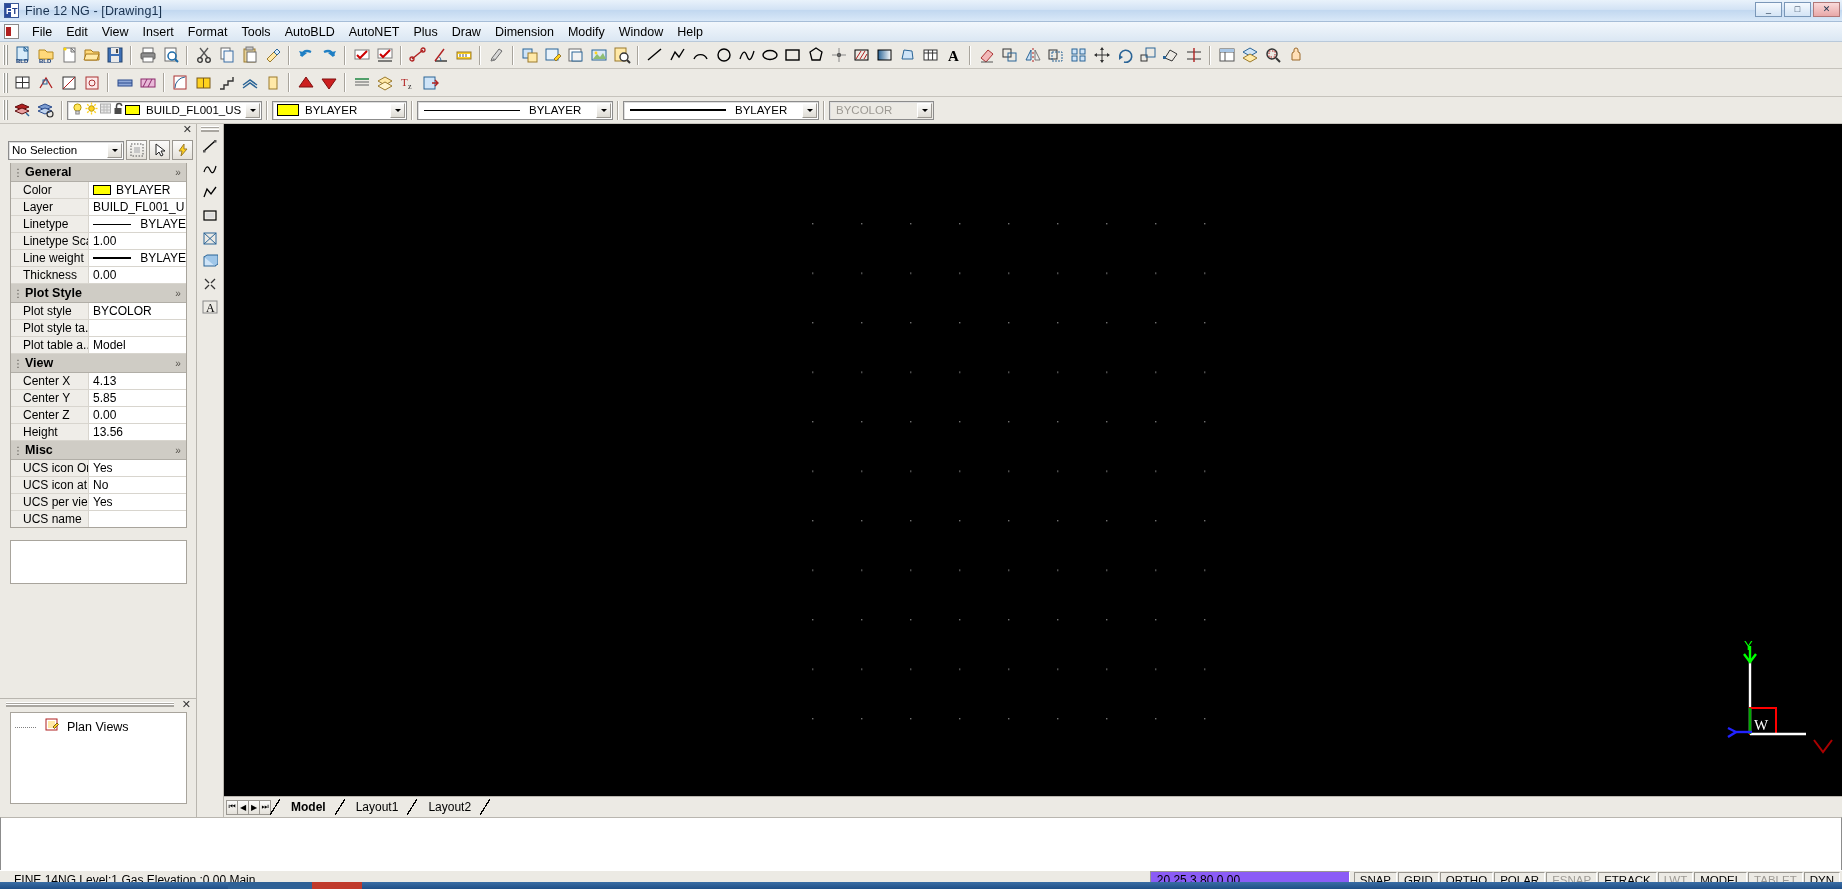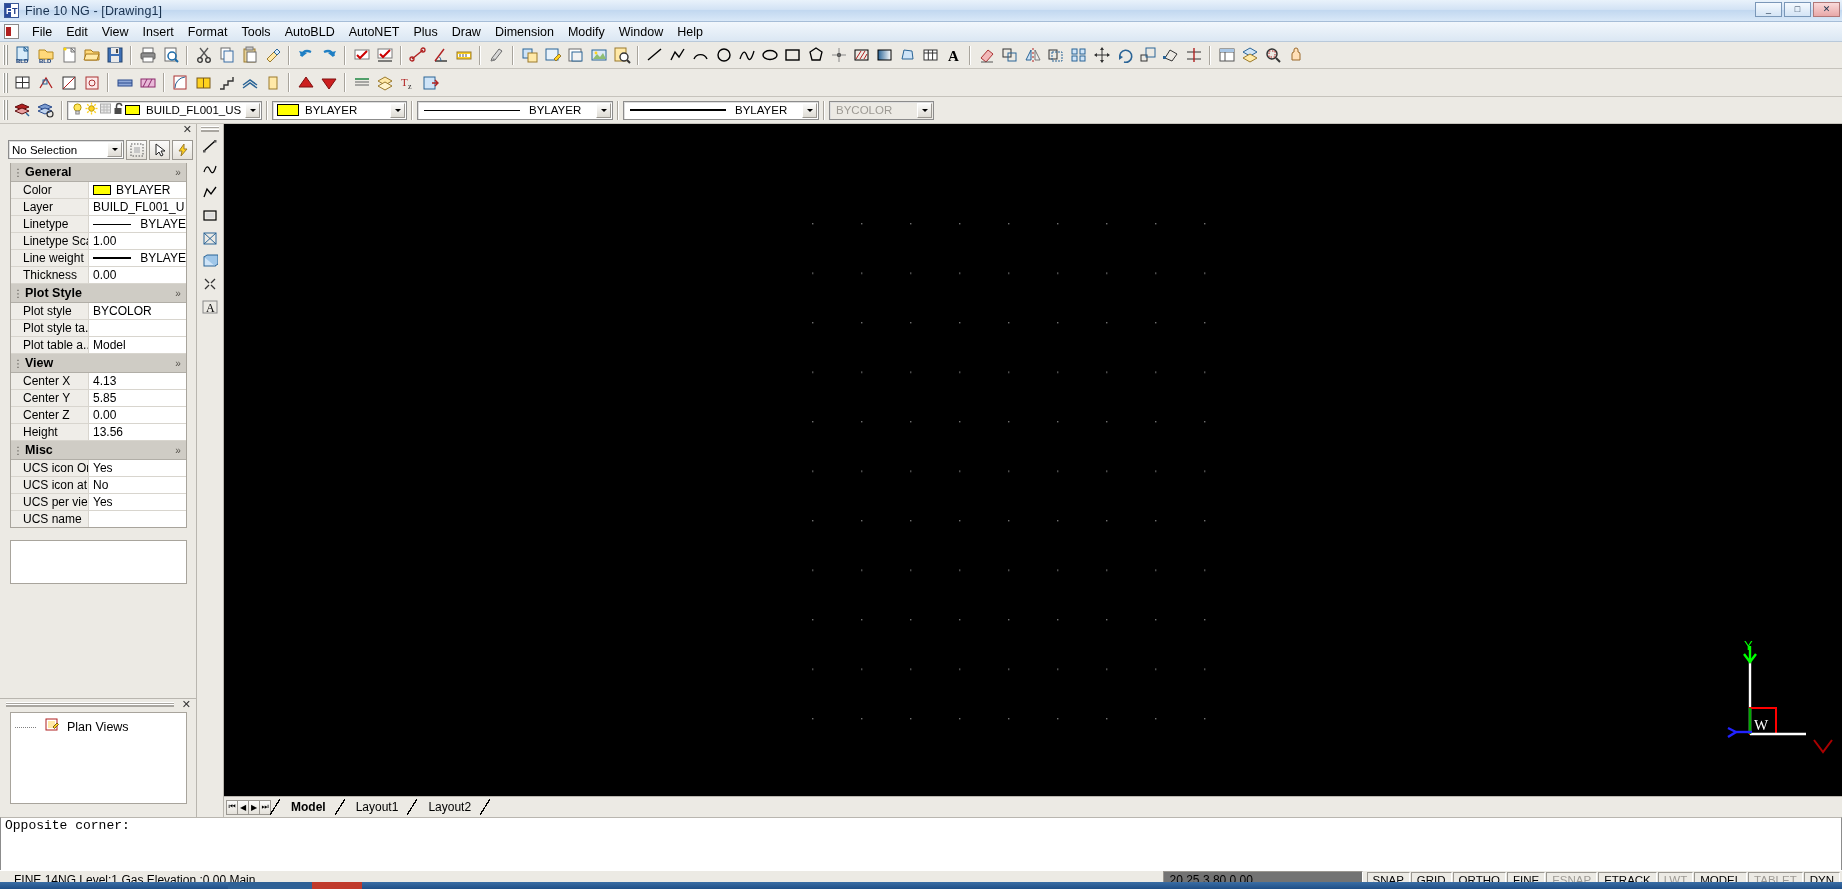--- a/index.html
+++ b/index.html
@@ -105,21 +105,21 @@
 
   
   .props{
     width:196px;flex:0 0 196px;background:#eceae4;
     border-right:1px solid #b9b6af;display:flex;flex-direction:column;position:relative;
   }
   .propsTitleRow{height:14px;position:relative;background:#eceae4;}
   .propsTitleRow .x{
     position:absolute;right:4px;top:0px;font-size:11px;color:#333;line-height:11px;cursor:pointer;
   }
-  .propsTop{display:flex;align-items:flex-start;gap:2px;padding:2px 3px 3px 8px;}
+  .propsTop{display:flex;align-items:center;gap:2px;padding:2px 3px 3px 8px;}
   .propsTop .combo{flex:1 1 auto;height:19px;}
   .smbtn{
     width:21px;height:20px;flex:0 0 21px;border:1px solid #9a9791;
     background:linear-gradient(to bottom,#fbfbfa,#e4e1da);
     box-sizing:border-box;display:flex;align-items:center;justify-content:center;
   }
   .ptable{margin:0 9px 0 10px;border:1px solid #a8a49c;border-top:none;background:#fff;}
   .grouphdr{
     display:flex;align-items:center;background:#cfccc5;height:18px;
     border-bottom:1px solid #b1aea7;
@@ -212,21 +212,21 @@
 
   
   .statusbar{
     flex:0 0 18px;height:18px;background:#eceae4;border-top:1px solid #fff;
     display:flex;align-items:center;font-size:12px;
   }
   .stleft{padding-left:3px;white-space:nowrap;margin-left:11px;}
   .stgap{flex:1 1 auto;}
   .coords{
     border:1px solid #9a9791;border-right-color:#fff;border-bottom-color:#fff;
-    background:#737373;padding:1px 6px;margin-right:4px;min-width:186px;font-size:12px;
+    background:#8b5cf6;padding:1px 6px;margin-right:4px;min-width:186px;font-size:12px;
   }
   .stbtn{
     border:1px solid #9a9791;border-right-color:#fff;border-bottom-color:#fff;
     padding:1px 5px;margin-right:1px;font-size:11.5px;white-space:nowrap;
   }
   .stbtn.off{color:#9d9a94;}
 
   
   .taskbar{
     position:absolute;left:0;bottom:0;width:1842px;height:7px;
@@ -241,21 +241,21 @@
 
   <div class="titlebar">
     <div class="appicon">
       <svg width="13" height="13" viewBox="0 0 13 13">
           <rect x="0" y="0" width="13" height="13" fill="#ffffff"></rect>
           <rect x="0" y="0" width="6" height="13" fill="#2b4b9b"></rect>
           <text x="1" y="10" font-size="9" fill="#ffffff" font-family="Liberation Sans">F</text>
           <text x="7" y="10" font-size="9" fill="#1f3c88" font-family="Liberation Sans">T</text>
         </svg>
     </div>
-    <span class="ttext">Fine 10 NG  - [Drawing1]</span>
+    <span class="ttext">Fine 12 NG  - [Drawing1]</span>
     <div class="winbtns">
       <div class="winbtn">_</div>
       <div class="winbtn">□</div>
       <div class="winbtn close">✕</div>
     </div>
   </div>
 
   <div class="menubar">
     <div class="docicon"></div>
     <div class="mi">File</div>
@@ -1085,31 +1085,30 @@
         <div class="tabsep"></div>
         <div class="tab">Layout1</div>
         <div class="tabsep"></div>
         <div class="tab">Layout2</div>
         <div class="tabsep"></div>
       </div>
     </div>
   </div>
 
   <div class="cmdarea">
-    <div class="cmdline"><span>Opposite corner:</span></div>
   </div>
 
   <div class="statusbar">
     <span class="stleft">FINE 14NG Level:1  Gas Elevation :0.00 Main</span>
     <span class="stgap"></span>
     <span class="coords">20.25,3.80,0.00</span>
     <span class="stbtn">SNAP</span>
     <span class="stbtn">GRID</span>
     <span class="stbtn">ORTHO</span>
-    <span class="stbtn">FINE</span>
+    <span class="stbtn">POLAR</span>
     <span class="stbtn off">ESNAP</span>
     <span class="stbtn">ETRACK</span>
     <span class="stbtn off">LWT</span>
     <span class="stbtn">MODEL</span>
     <span class="stbtn off">TABLET</span>
     <span class="stbtn" style="margin-right:2px;">DYN</span>
   </div>
 
   <div class="taskbar">
     <div class="tbitem" style="left:228px;width:120px;background:#2f6196;"></div>

